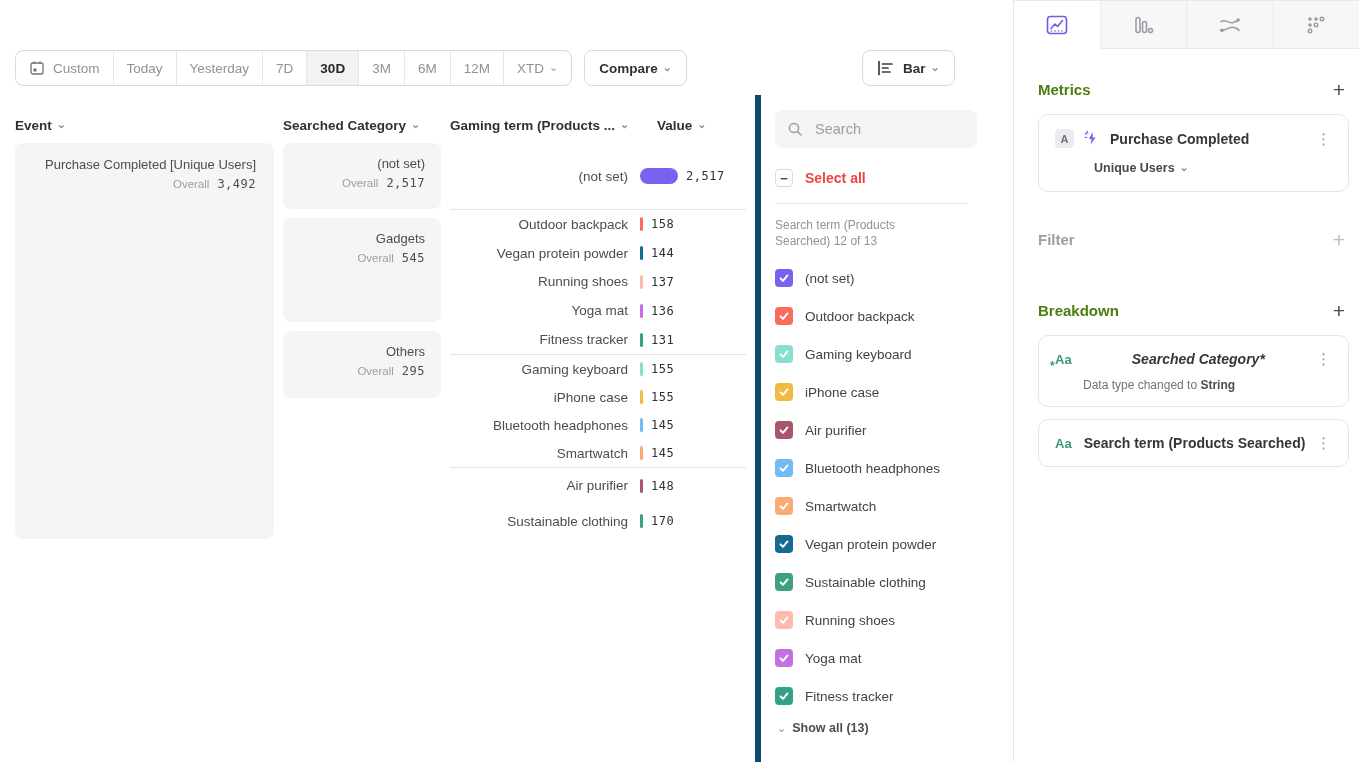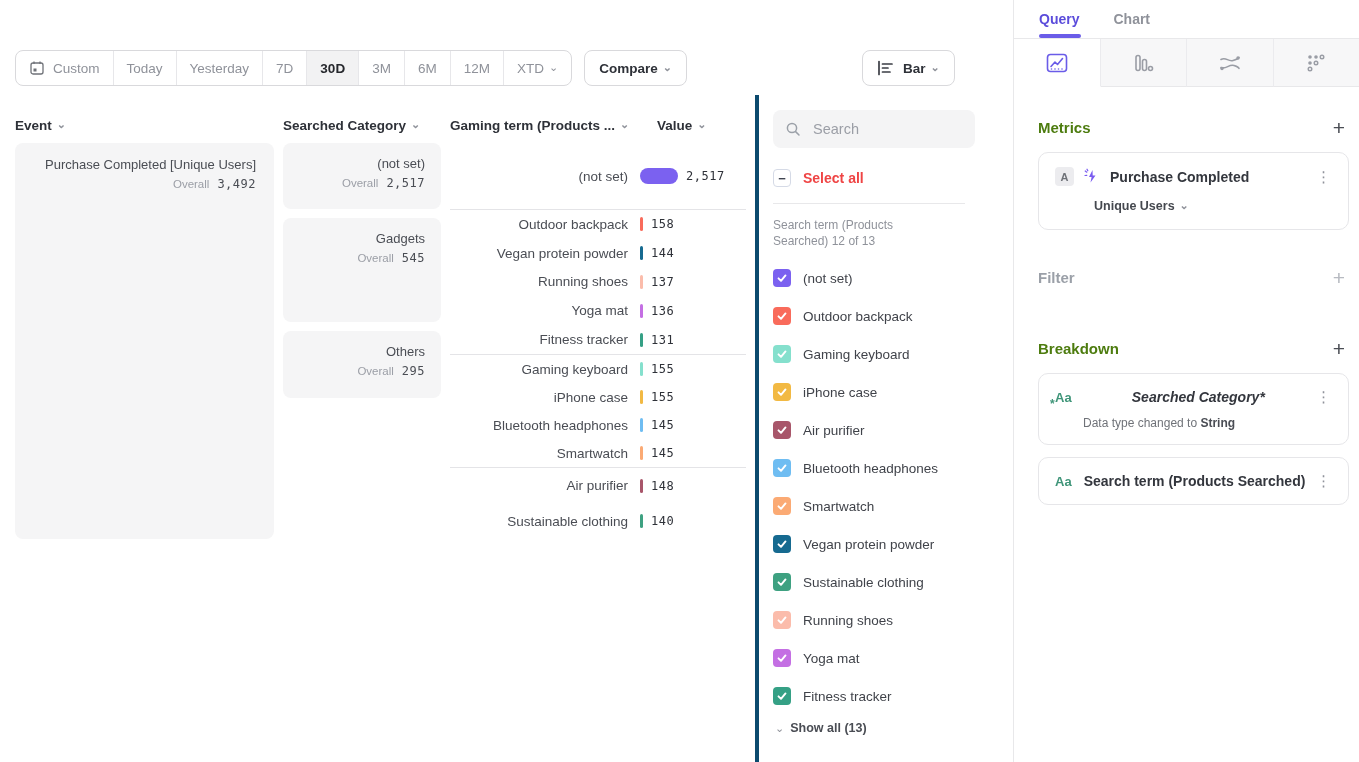--- a/index.html
+++ b/index.html
@@ -38,21 +38,21 @@
   .term-group{display:flex;flex-direction:column;justify-content:space-around;box-sizing:border-box;}
   .term-group.sep{border-bottom:1px solid #e4e4e7;}
   .term-row{display:flex;align-items:center;}
   .term-label{width:190px;text-align:right;padding-right:12px;font-size:13.5px;color:#4a4d54;white-space:nowrap;box-sizing:border-box;}
   .bar-wrap{display:flex;align-items:center;}
   .bar{height:14px;border-radius:2px;flex:none;}
   .bar.big{height:16px;border-radius:8px;}
   .term-value{margin-left:8px;font-size:12px;color:#2e3138;}
 
   
-  .legend{position:absolute;left:755px;top:95px;width:258px;bottom:0;border-left:4px solid #0c4a6e;box-sizing:border-box;padding:15px 0 0 14px;}
+  .legend{position:absolute;left:755px;top:95px;width:258px;bottom:0;border-left:6px solid #0c4a6e;box-sizing:border-box;padding:15px 0 0 14px;}
   .search-box{display:flex;align-items:center;width:178px;height:38px;background:#f4f4f5;border-radius:8px;padding:0 12px;box-sizing:content-box;}
   .search-box input{border:none;background:transparent;outline:none;margin-left:10px;font-size:14.5px;color:#33363d;width:140px;font-family:"Liberation Sans",sans-serif;}
   .search-box input::placeholder{color:#9b9ea6;}
   .select-all{display:flex;align-items:center;margin-top:21px;cursor:pointer;}
   .cb{width:18px;height:18px;border-radius:4px;flex:none;display:flex;align-items:center;justify-content:center;box-sizing:border-box;}
   .cb.indeterminate{background:#fff;border:1px solid #d5dae6;color:#3f4450;font-weight:700;font-size:13px;line-height:1;}
   .select-all span.lbl{margin-left:12px;font-size:14px;font-weight:700;color:#ef4444;}
   .legend-divider{border-top:1px solid #e8e8ea;width:192px;margin-top:16px;}
   .legend-group-label{margin-top:13px;font-size:12px;color:#8f929a;width:160px;line-height:1.35;}
   .legend-items{list-style:none;margin:10px 0 0 0;padding:0;}
@@ -277,21 +277,21 @@
             <span class="term-label">Air purifier</span>
             <div class="bar-wrap">
               <div class="bar" style="width: 3px; background: rgb(168, 86, 106);"></div>
               <span class="term-value mono">148</span>
             </div>
           </div>
           <div class="term-row">
             <span class="term-label">Sustainable clothing</span>
             <div class="bar-wrap">
               <div class="bar" style="width: 3px; background: rgb(62, 161, 129);"></div>
-              <span class="term-value mono">140</span>
+              <span class="term-value mono">170</span>
             </div>
           </div>
         </div>
       </div>
   </div>
 </div>
 
 <div class="legend">
   <div class="search-box">
     <span style="display:flex;">
@@ -406,24 +406,20 @@
         <span class="lbl">Fitness tracker</span>
       </li>
     </ul>
   <div class="show-all">
     <span class="chev">⌄</span>
     <span class="lbl">Show all (13)</span>
   </div>
 </div>
 
 <div class="query-panel">
-  <div class="qp-tabs">
-    <div class="qp-tab active">Query</div>
-    <div class="qp-tab inactive">Chart</div>
-  </div>
   <div class="icon-strip">
     <div class="icon-tab active">
       <span style="display:flex;">
         <svg width="22" height="20" viewBox="0 0 22 20" fill="none" stroke="#6a5ce8" stroke-width="1.6" stroke-linecap="round" stroke-linejoin="round">
           <rect x="1.5" y="1.5" width="19" height="17" rx="3"></rect>
           <polyline points="5,13.5 9,9 11.5,11.5 16.5,5.5"></polyline>
           <line x1="5.5" y1="16" x2="5.5" y2="16.01"></line>
             <line x1="9" y1="16" x2="9" y2="16.01"></line>
             <line x1="12.5" y1="16" x2="12.5" y2="16.01"></line>
             <line x1="16" y1="16" x2="16" y2="16.01"></line>

